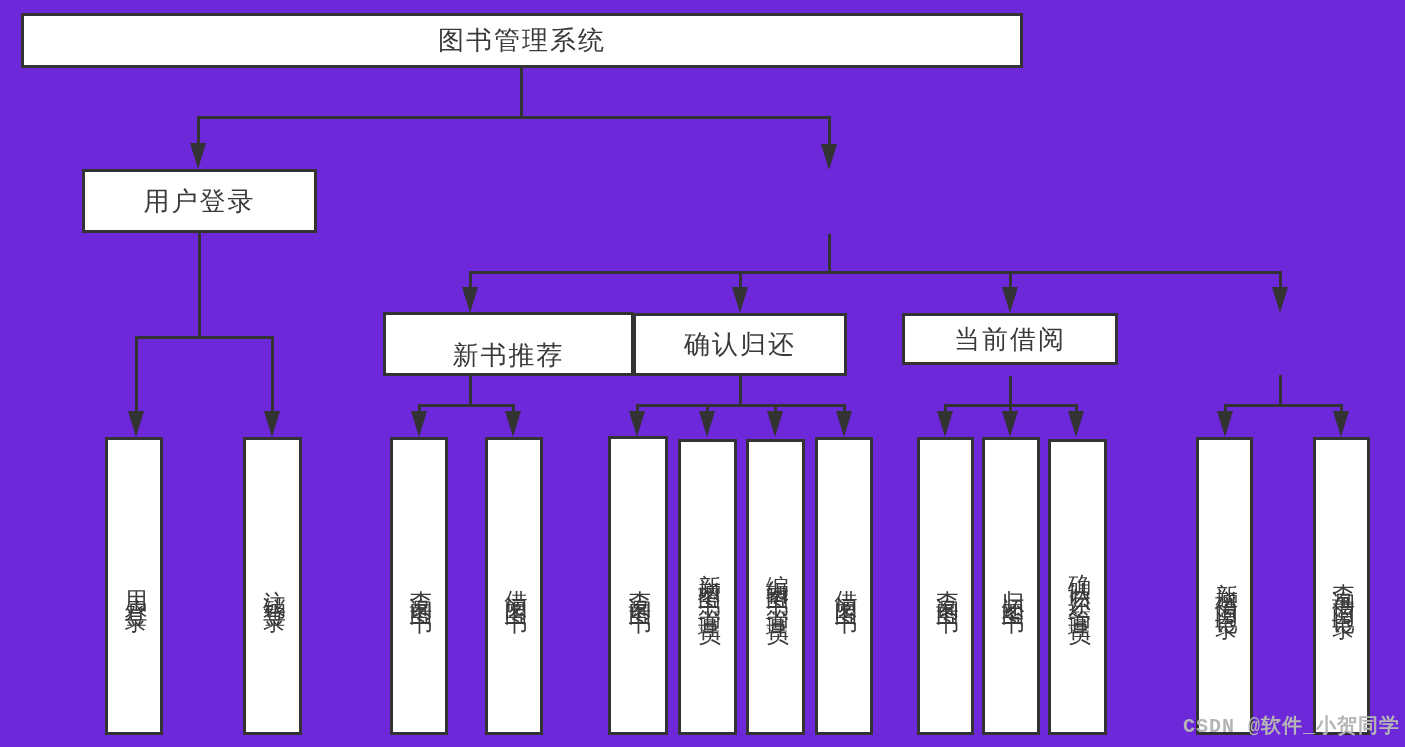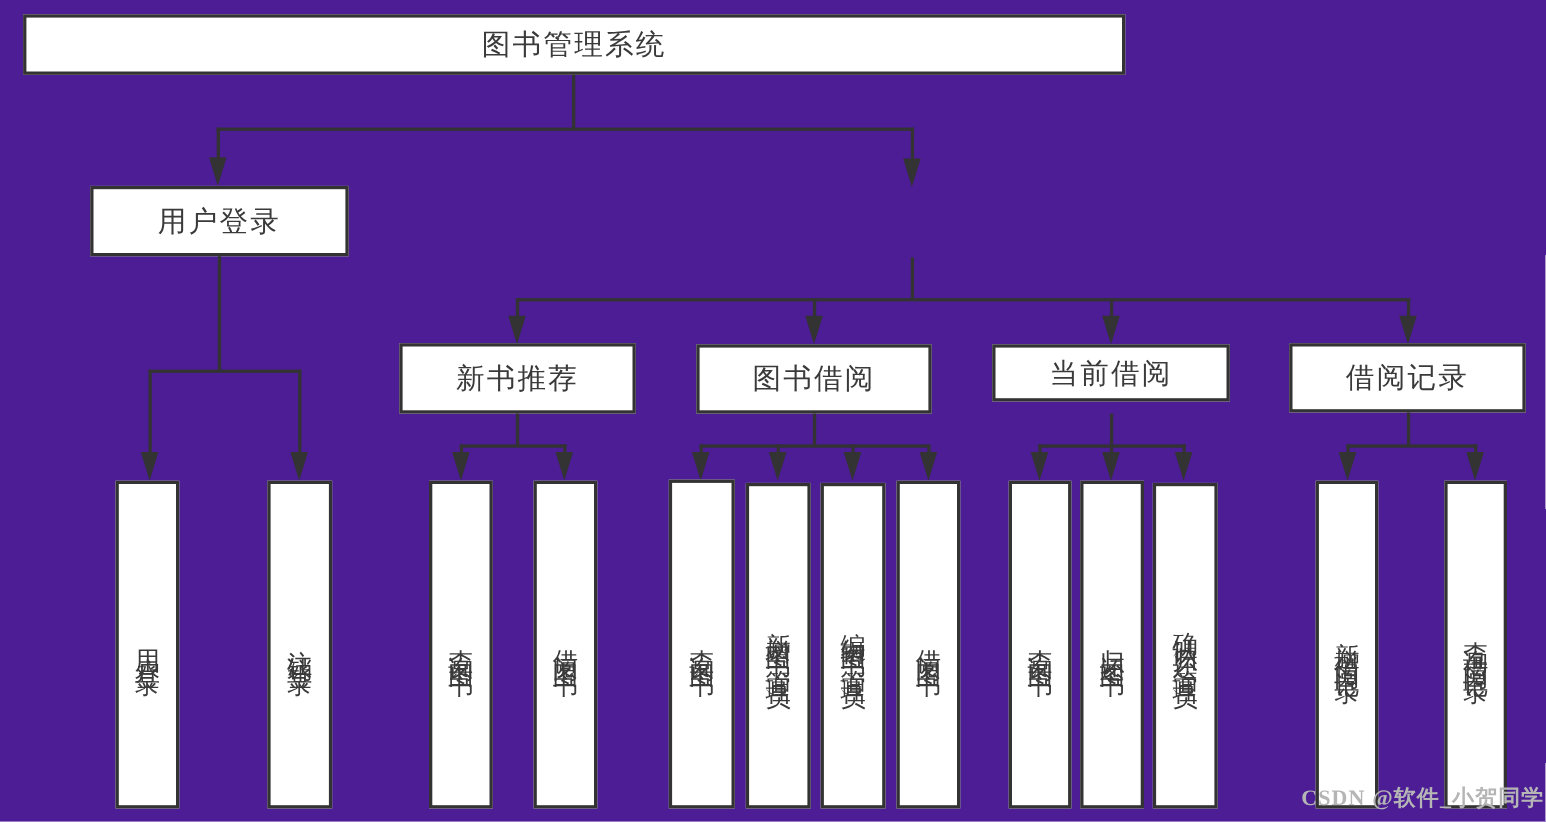--- a/index.html
+++ b/index.html
@@ -1,18 +1,18 @@
 <!DOCTYPE html>
 <html><head>
 <meta charset="utf-8">
 <style>
   html,body{margin:0;padding:0;background:#fff;}
   #canvas{
-    position:relative;width:1405px;height:747px;background:#4c1d95;
-    font-family:Liberation Serif, serif;color:#333;overflow:hidden;
+    position:relative;width:1405px;height:747px;background:#6d28d9;
+    font-family:Liberation Mono, monospace;color:#333;overflow:hidden;
   }
   .box{
     position:absolute;box-sizing:border-box;border:3px solid #333;background:#fff;
     display:flex;align-items:center;justify-content:center;
     font-size:26px;color:#3a3a3a;letter-spacing:2px;white-space:nowrap;
   }
   .vbox{
     position:absolute;box-sizing:border-box;border:3px solid #333;background:#fff;
     display:flex;align-items:center;justify-content:center;
   }
@@ -62,31 +62,28 @@
   <div class="ln" style="left:469px;top:271px;width:813px;height:3px;"></div>
   <div class="ln" style="left:469px;top:271px;width:3px;height:19px;"></div>
   <div class="tri" style="left:462px;top:287px;"></div>
   <div class="ln" style="left:739px;top:271px;width:3px;height:19px;"></div>
   <div class="tri" style="left:732px;top:287px;"></div>
   <div class="ln" style="left:1009px;top:271px;width:3px;height:19px;"></div>
   <div class="tri" style="left:1002px;top:287px;"></div>
   <div class="ln" style="left:1279px;top:271px;width:3px;height:19px;"></div>
   <div class="tri" style="left:1272px;top:287px;"></div>
 
-  <div class="box" style="left:363px;top:312px;width:215px;height:64px;">
+  <div class="box" style="left:383px;top:312px;width:251px;height:64px;align-items:flex-end;">
     <span>新书推荐</span>
   </div>
   <div class="box" style="left:633px;top:313px;width:214px;height:63px;">
-    <span>图书借阅</span>
+    <span>确认归还</span>
   </div>
   <div class="box" style="left:902px;top:313px;width:216px;height:52px;">
     <span>当前借阅</span>
-  </div>
-  <div class="box" style="left:1172px;top:312px;width:215px;height:63px;">
-    <span>借阅记录</span>
   </div>
 
   <div class="ln" style="left:469px;top:376px;width:3px;height:29px;"></div>
   <div class="ln" style="left:418px;top:404px;width:97px;height:3px;"></div>
   <div class="ln" style="left:418px;top:404px;width:3px;height:9px;"></div>
   <div class="tri" style="left:411px;top:411px;"></div>
   <div class="ln" style="left:512px;top:404px;width:3px;height:9px;"></div>
   <div class="tri" style="left:505px;top:411px;"></div>
 
   <div class="ln" style="left:739px;top:376px;width:3px;height:29px;"></div>

